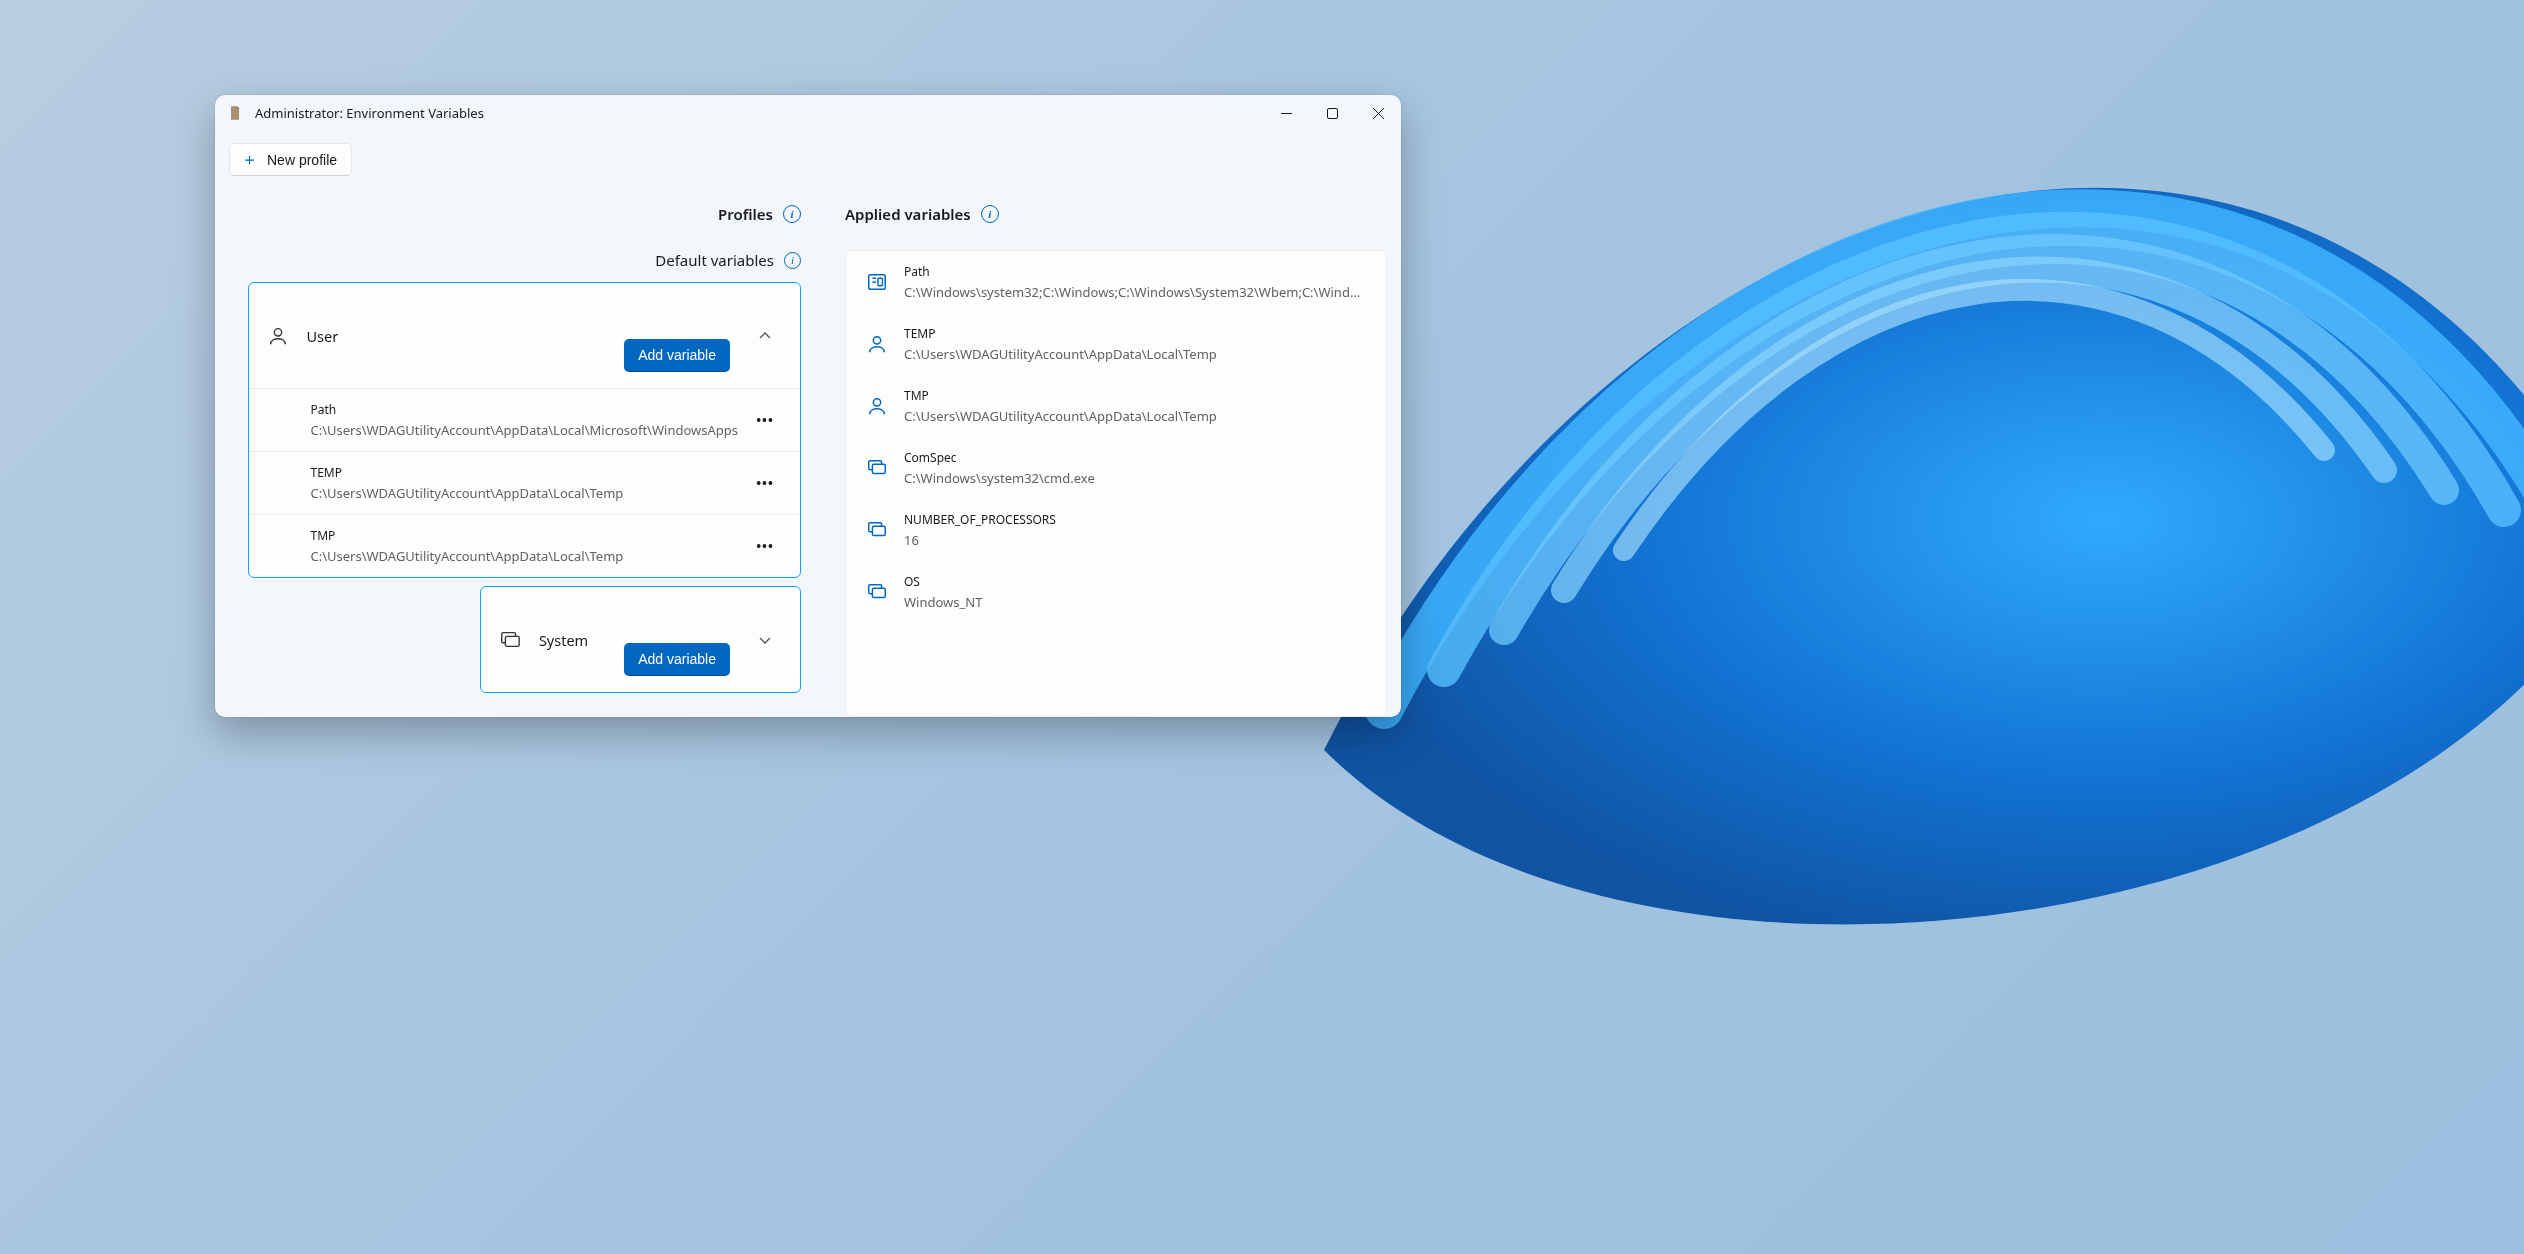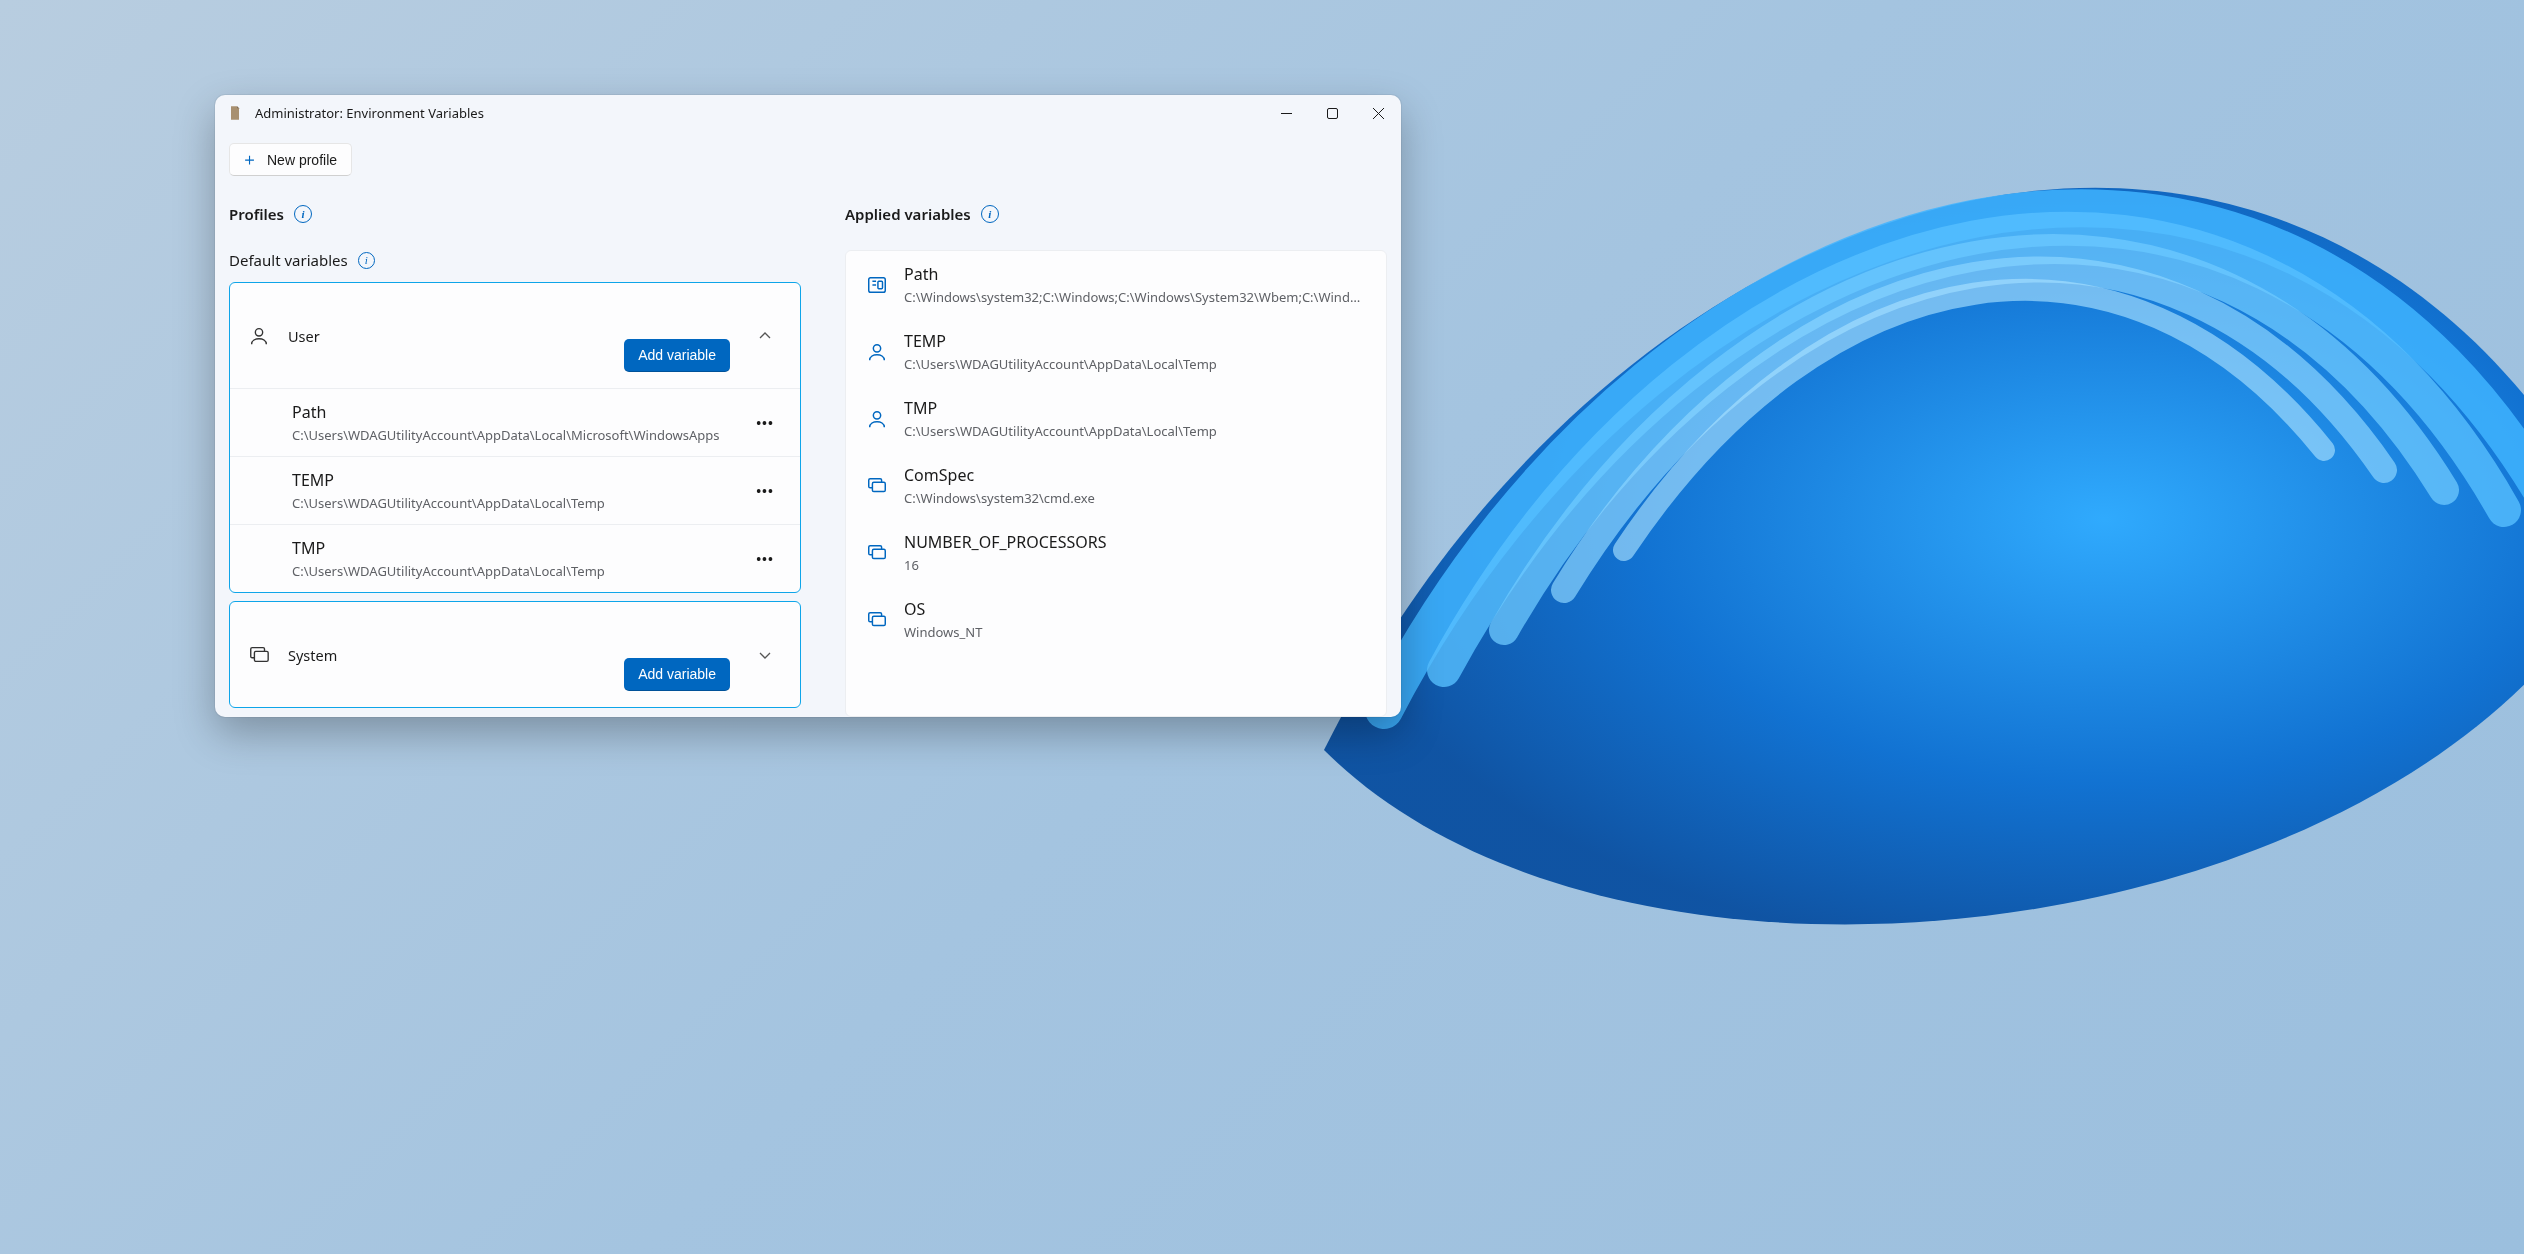--- a/index.html
+++ b/index.html
@@ -71,20 +71,21 @@
     flex: 1;
     display: flex;
     overflow: hidden;
   }
   .col-left {
     width: 608px;
     padding: 28px 22px 0 14px;
     display: flex;
     flex-direction: column;
     overflow: hidden;
+    align-items: flex-end;
   }
   .col-right {
     flex: 1;
     padding: 28px 14px 0 22px;
     display: flex;
     flex-direction: column;
     overflow: hidden;
   }
   .section-title {
     display: flex; align-items: center; gap: 10px;
@@ -133,21 +134,21 @@
     display: inline-flex; align-items: center; justify-content: center;
     color: #555;
   }
   .var-row {
     display: flex;
     align-items: center;
     padding: 12px 18px 12px 62px;
     border-top: 1px solid #eceef1;
   }
   .var-text { flex: 1; min-width: 0; padding-right: 10px; }
-  .var-name { font-size: 16px; color: #1a1a1a; margin-bottom: 3px; }
+  .var-name { font-size: 12px; color: #1a1a1a; margin-bottom: 3px; }
   .var-value { font-size: 13px; color: #5f6166; white-space: nowrap; overflow: hidden; text-overflow: ellipsis; }
   .more-icon {
     width: 34px; height: 34px;
     display: inline-flex; align-items: center; justify-content: center;
     color: #1a1a1a;
   }
   .dots { letter-spacing: 1px; font-size: 13px; font-weight: 700; }
   .scope-icon {
     width: 22px; height: 22px;
     display: inline-flex; align-items: center; justify-content: center;

